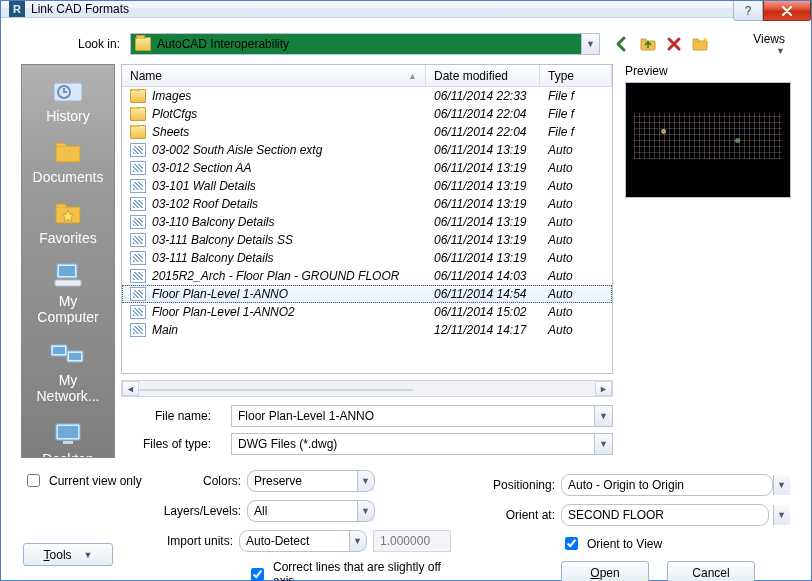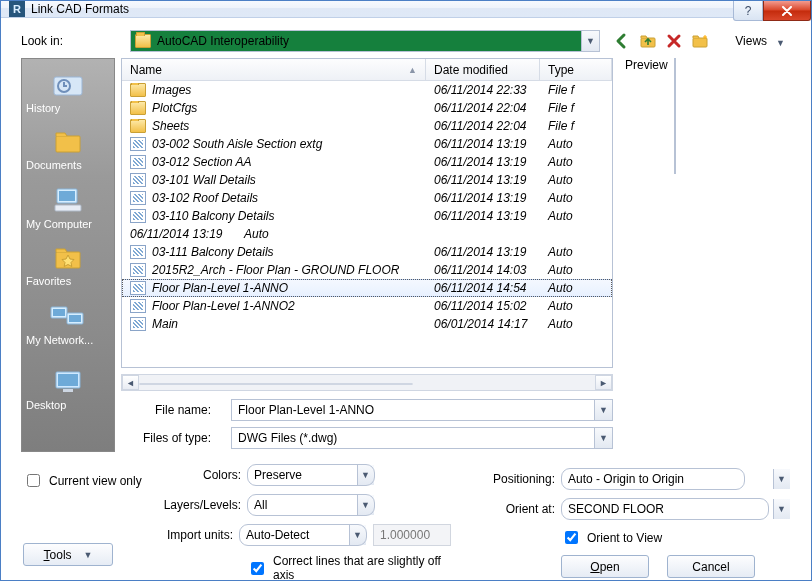--- a/index.html
+++ b/index.html
@@ -62,21 +62,21 @@
     flex-direction: column;
     gap: 6px;
   }
   .row-lookin {
     display: flex;
     align-items: center;
     gap: 6px;
   }
   .row-lookin .lbl {
     width: 103px;
-    text-align: left;
+    text-align: right;
     padding-right: 4px;
   }
   .folder-combo {
     flex: 0 0 470px;
     height: 22px;
     border: 1px solid #b7c2d5;
     background: #15803d;
     display: flex; align-items:center;
     padding: 0 4px;
     gap: 6px;
@@ -95,40 +95,41 @@
   .folder-combo .dd {
     position:absolute; right:0; top:0; bottom:0; width:18px;
     border-left:1px solid #b7c2d5;
     display:flex;align-items:center;justify-content:center;
     background: linear-gradient(to bottom,#f7f9fc,#e3e9f2);
   }
   .chev { font-size: 9px; color:#4a5a72; }
   .nav-icons { display:flex; align-items:center; gap:6px; margin-left:6px; }
   .nav-icons .ic { width:20px;height:20px;display:flex;align-items:center;justify-content:center; border-radius:2px; }
   .views-btn {
-    display:flex;align-items:flex-end;gap:9px;
+    display:flex;align-items:flex-end;gap:0;
     padding: 2px 6px;
     border-radius:2px;
+    flex-direction:column;
   }
   .content-row {
     display:flex;
     gap: 6px;
     flex: 0 0 auto;
   }
   .places {
     width: 94px;
     background: linear-gradient(to bottom,#b2b2b2 0%,#9a9a9a 30%,#8b8b8b 70%,#7e7e7e 100%);
     border: 1px solid #888;
     padding: 8px 4px 4px 4px;
     display:flex;flex-direction:column;align-items:center;
     gap: 2px;
     height: 394px;
     overflow: hidden;
   }
-  .place { width:100%; text-align:left; color:#fff; font-size:11px; padding: 4px 0 8px 0;}
+  .place { width:100%; text-align:center; color:#fff; font-size:14px; padding: 4px 0 8px 0;}
   .place svg { display:block; margin:0 auto 3px auto; }
   .center-col { flex: 0 0 492px; display:flex;flex-direction:column; }
   .filelist {
     border: 1px solid #b7c2d5;
     height: 310px;
     display:flex;flex-direction:column;
     background:#fff;
   }
   .filelist .hdr {
     display:flex;
@@ -173,21 +174,21 @@
     margin-top: 6px;
   }
   .hscroll .arrow { width:17px;height:15px;display:flex;align-items:center;justify-content:center;border:1px solid #cfd6e2;background:linear-gradient(#fff,#e8ecf3);}
   .hscroll .track { flex:1;position:relative;}
   .hscroll .thumb { position:absolute;left:0;top:0;bottom:0;width:60%;background:linear-gradient(#fff,#e1e6ef);border:1px solid #cfd6e2;border-radius:1px;}
   .hscroll .thumb::after{content:"";position:absolute;left:50%;top:3px;bottom:3px;width:8px;transform:translateX(-50%);background:repeating-linear-gradient(to right,#c5cad4 0 1px,transparent 1px 3px);}
   .form-row { display:flex;align-items:center;gap:18px;margin-top:8px;}
   .form-row .flbl { width:92px; text-align:right; padding-right:2px;}
   .txt-combo { flex:1; height:22px;border:1px solid #b7c2d5;background:#fff;display:flex;align-items:center;padding:0 6px;position:relative;}
   .txt-combo .dd, select.dd-like { position:absolute;right:0;top:0;bottom:0;width:18px;border-left:1px solid #b7c2d5;background:linear-gradient(#f7f9fc,#e3e9f2);display:flex;align-items:center;justify-content:center;}
-  .right-col { flex:1; display:flex;flex-direction:row; }
+  .right-col { flex:1; display:flex;flex-direction:column; }
   .preview-lbl { font-size:12px;margin-bottom:4px;margin-left:6px;}
   .preview-box {
     margin-left:6px;
     border:1px solid #b7c2d5;
     background:#000;
     height: 116px;
     position:relative;
     overflow:hidden;
   }
   .preview-box .cad {
@@ -317,34 +318,34 @@
           <span>History</span>
         </div>
         <div class="place">
           <svg width="34" height="28">
               <rect x="5" y="8" width="24" height="16" rx="1" fill="#f2c049" stroke="#caa035"></rect>
               <path d="M5 8 v-3 h9 l2 3" fill="#f2c049" stroke="#caa035"></path>
             </svg>
           <span>Documents</span>
         </div>
         <div class="place">
+          <svg width="34" height="28">
+              <rect x="5" y="8" width="24" height="16" rx="1" fill="#f2c049" stroke="#caa035"></rect>
+              <path d="M5 8 v-3 h9 l2 3" fill="#f2c049" stroke="#caa035"></path>
+              <path d="M17 11 l2 4 4 .5 -3 3 .8 4 -3.8 -2 -3.8 2 .8 -4 -3 -3 4 -.5z" fill="#ffe074" stroke="#caa035"></path>
+            </svg>
+          <span>Favorites</span>
+        </div>
+        <div class="place">
           <svg width="34" height="30">
               <rect x="6" y="4" width="20" height="14" rx="1" fill="#d6eeff" stroke="#88b3d7"></rect>
               <rect x="8" y="6" width="16" height="10" fill="#6eaad8"></rect>
               <rect x="4" y="20" width="26" height="6" rx="1" fill="#e8edf5" stroke="#aeb9c8"></rect>
             </svg>
           <span>My Computer</span>
-        </div>
-        <div class="place">
-          <svg width="34" height="28">
-              <rect x="5" y="8" width="24" height="16" rx="1" fill="#f2c049" stroke="#caa035"></rect>
-              <path d="M5 8 v-3 h9 l2 3" fill="#f2c049" stroke="#caa035"></path>
-              <path d="M17 11 l2 4 4 .5 -3 3 .8 4 -3.8 -2 -3.8 2 .8 -4 -3 -3 4 -.5z" fill="#ffe074" stroke="#caa035"></path>
-            </svg>
-          <span>Favorites</span>
         </div>
         <div class="place">
           <svg width="38" height="30">
               <rect x="2" y="6" width="16" height="11" rx="1" fill="#d6eeff" stroke="#88b3d7"></rect>
               <rect x="4" y="8" width="12" height="7" fill="#6eaad8"></rect>
               <rect x="18" y="12" width="16" height="11" rx="1" fill="#d6eeff" stroke="#88b3d7"></rect>
               <rect x="20" y="14" width="12" height="7" fill="#6eaad8"></rect>
             </svg>
           <span>My Network...</span>
         </div>
@@ -432,20 +433,24 @@
               </div>
               <div class="frow">
                 <div class="cell c-name">
                   <span class="ficon dwg"></span>
                   <span>03-110 Balcony Details</span>
                 </div>
                 <div class="cell c-date">06/11/2014 13:19</div>
                 <div class="cell c-type">Auto</div>
               </div>
               <div class="frow">
+                <div class="cell c-name">
+                  <span class="ficon dwg"></span>
+                  <span>03-111 Balcony Details SS</span>
+                </div>
                 <div class="cell c-date">06/11/2014 13:19</div>
                 <div class="cell c-type">Auto</div>
               </div>
               <div class="frow">
                 <div class="cell c-name">
                   <span class="ficon dwg"></span>
                   <span>03-111 Balcony Details</span>
                 </div>
                 <div class="cell c-date">06/11/2014 13:19</div>
                 <div class="cell c-type">Auto</div>
@@ -472,21 +477,21 @@
                   <span>Floor Plan-Level 1-ANNO2</span>
                 </div>
                 <div class="cell c-date">06/11/2014 15:02</div>
                 <div class="cell c-type">Auto</div>
               </div>
               <div class="frow">
                 <div class="cell c-name">
                   <span class="ficon dwg"></span>
                   <span>Main</span>
                 </div>
-                <div class="cell c-date">06/01/2014 14:17</div>
+                <div class="cell c-date">12/11/2014 14:17</div>
                 <div class="cell c-type">Auto</div>
               </div>
             </div>
         </div>
 
         <div class="hscroll">
           <div class="arrow">
               <span class="chev">◄</span>
             </div>
           <div class="track">
@@ -563,21 +568,21 @@
             <span>Correct lines that are slightly off axis</span>
           </label>
         </div>
       </div>
 
       <div class="lower-right">
         <div class="lrow right">
           <span class="llbl">Positioning:</span>
           <span class="combo-wrap" style="flex:1">
             <span class="inner-bg"></span>
-            <select class="combo" style="width:184px"><option>Auto - Origin to Origin</option></select>
+            <select class="combo" style="width:212px"><option>Auto - Origin to Origin</option></select>
             <span class="btnface"></span><span class="chev-abs">▼</span>
           </span>
         </div>
         <div class="lrow right">
           <span class="llbl">Orient at:</span>
           <span class="combo-wrap" style="flex:1">
             <span class="inner-bg"></span>
             <select class="combo" style="width:208px"><option>SECOND FLOOR</option></select>
             <span class="btnface"></span><span class="chev-abs">▼</span>
           </span>

